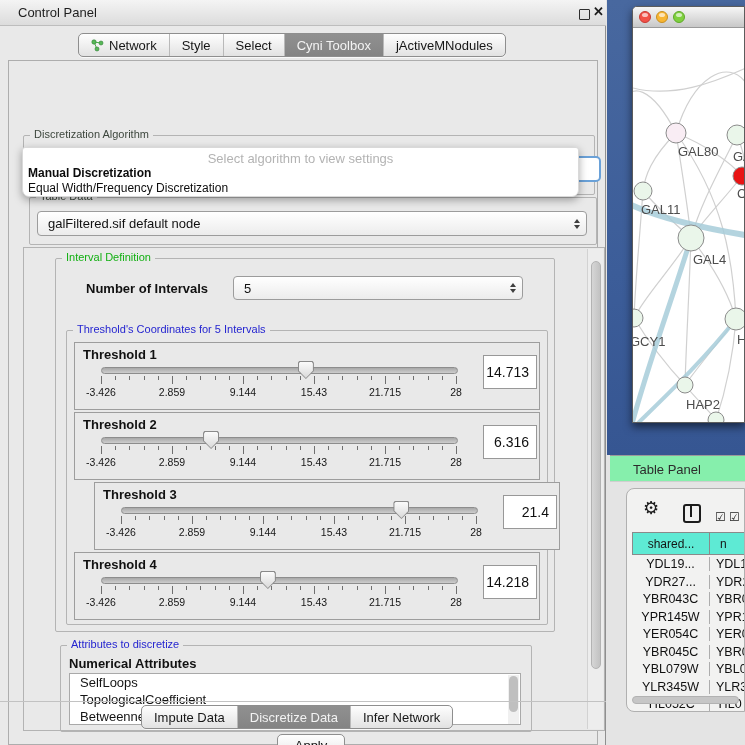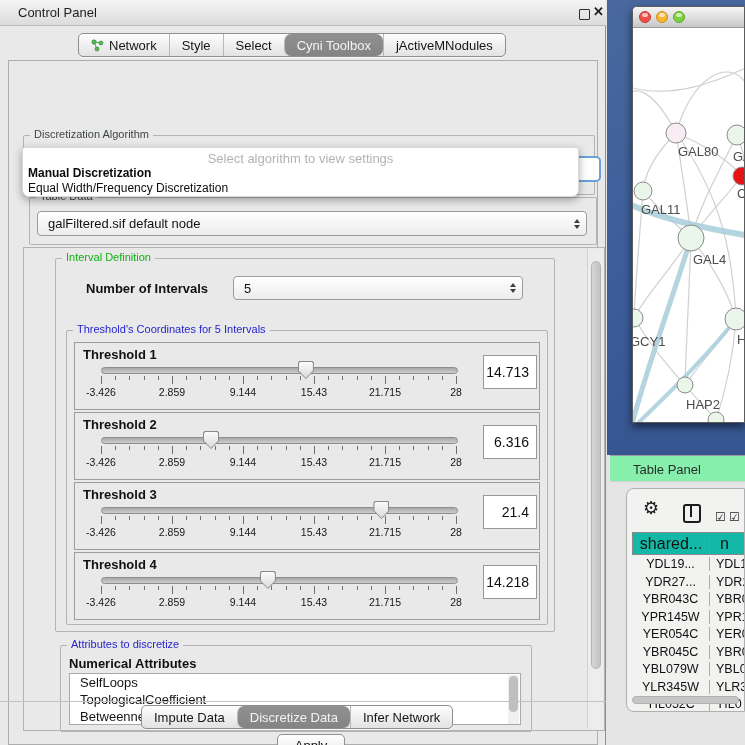--- a/index.html
+++ b/index.html
@@ -10,21 +10,21 @@
   
   #control-panel{left:0;top:0;width:606px;height:745px;background:#e9e9e9;border-right:1px solid #8f8f8f;box-sizing:border-box;}
   #cp-titlebar{left:0;top:0;width:606px;height:26px;background:linear-gradient(#f4f4f4,#dcdcdc);border-bottom:1px solid #bdbdbd;box-sizing:border-box;}
   #cp-title{left:10px;top:5px;font-size:13px;color:#1d1d1d;margin-left:8px;}
   #float-icon{left:579px;top:9px;width:9px;height:9px;border:1.5px solid #2e2e2e;border-radius:1px;background:transparent;}
   #close-icon{left:593px;top:4px;font-size:13px;font-weight:bold;color:#1d1d1d;}
 
   .seg{display:inline-flex;border:1px solid #8e8e8e;border-radius:5px;overflow:hidden;background:linear-gradient(#fefefe,#e2e2e2);height:22px;box-shadow:0 1px 0 rgba(255,255,255,.7);}
   .segitem{padding:0 12px;font-size:13px;color:#161616;display:flex;align-items:center;gap:5px;border-left:1px solid #b9b9b9;white-space:nowrap;cursor:default;}
   .segitem:first-child{border-left:none;}
-  .segitem.active{background:linear-gradient(#909090,#848484);color:#f3f3f3;border-radius:7px;}
+  .segitem.active{background:linear-gradient(#909090,#848484);color:#f3f3f3;}
 
   #top-tabs{left:78px;top:33px;}
   #bottom-tabs{left:141px;top:705px;}
 
   #content-box{left:8px;top:60px;width:590px;height:685px;border:1px solid #adadad;box-sizing:border-box;background:#e9e9e9;}
 
   .group{border:1px solid #b4b4b4;border-radius:2px;}
   .gtitle{position:absolute;top:-8px;left:6px;background:#e9e9e9;padding:0 4px;font-size:11px;white-space:nowrap;}
   .t-green{color:#13b013;}
   .t-blue{color:#2525d0;}
@@ -96,21 +96,21 @@
   #tp-bar{left:3px;top:455px;width:135px;height:27px;background:#86efac;border-top:1px solid #9b9b9b;border-bottom:1px solid #cfcfcf;box-sizing:border-box;}
   #tp-title{left:23px;top:6px;font-size:13px;color:#2c2c2c;}
   #tp-panel{left:19px;top:488px;width:119px;height:224px;background:#f2f2f1;border:1px solid #b0b0b0;border-radius:8px 0 0 8px;box-sizing:border-box;overflow:hidden;}
   #gear-icon{left:16px;top:10px;font-size:18px;color:#1c1c1c;line-height:18px;}
   #split-icon{left:56px;top:15px;width:14px;height:15px;border:2px solid #1c1c1c;border-radius:3px;}
   #split-icon::after{content:"";position:absolute;left:5px;top:0;width:2px;height:11px;background:#1c1c1c;}
   .cbx{position:absolute;top:21px;font-size:12px;color:#1c1c1c;}
   #cbx-1{left:88px;}
   #cbx-2{left:102px;}
   #tp-table{left:5px;top:43px;width:114px;height:160px;}
-  .tp-hcell{position:absolute;top:0;height:23px;background:#14b8a6;border:1px solid #8a8a8a;box-sizing:border-box;font-size:16px;color:#141414;display:flex;align-items:center;}
+  .tp-hcell{position:absolute;top:0;height:23px;background:#5eead4;border:1px solid #8a8a8a;box-sizing:border-box;font-size:12px;color:#141414;display:flex;align-items:center;}
   #hcell-0{left:0;width:78px;justify-content:center;}
   #hcell-1{left:77px;width:40px;padding-left:10px;}
   .tp-row{position:absolute;left:0;width:114px;height:17.5px;font-size:12.5px;color:#101010;}
   .tp-c0{position:absolute;left:0;width:78px;text-align:center;border-right:1px solid #adadad;box-sizing:border-box;white-space:nowrap;overflow:hidden;}
   .tp-c1{position:absolute;left:84px;width:30px;white-space:nowrap;overflow:hidden;}
   #hscroll{left:4px;top:206px;width:112px;height:10px;}
   #hscroll-thumb{position:absolute;left:1px;top:1px;width:107px;height:8px;background:#c6c6c6;border:1px solid #b2b2b2;border-radius:4px;box-sizing:border-box;}
 
   svg text{font-family:"Liberation Sans",sans-serif;}
 </style>
@@ -270,21 +270,21 @@
                 <div class="tlabelrow">
                   <span class="tlabel" style="left: 26px;">-3.426</span>
                   <span class="tlabel" style="left: 97px;">2.859</span>
                   <span class="tlabel" style="left: 168px;">9.144</span>
                   <span class="tlabel" style="left: 239px;">15.43</span>
                   <span class="tlabel" style="left: 310px;">21.715</span>
                   <span class="tlabel" style="left: 381px;">28</span>
                 </div>
                 <div class="valbox">6.316</div>
               </div>
-              <div class="th-block" style="top: 151px;">
+              <div class="th-block" style="top: 151px; margin-left: 20px;">
                 <div class="th-label">Threshold 3</div>
                 <div class="th-track"></div>
                 <div class="th-thumb" style="left: 306.444px;"></div>
                 <div class="tickrow">
                   <span class="tick major" style="left: 26px;"></span>
                   <span class="tick minor" style="left: 40.2px;"></span>
                   <span class="tick minor" style="left: 54.4px;"></span>
                   <span class="tick minor" style="left: 68.6px;"></span>
                   <span class="tick minor" style="left: 82.8px;"></span>
                   <span class="tick major" style="left: 97px;"></span>

